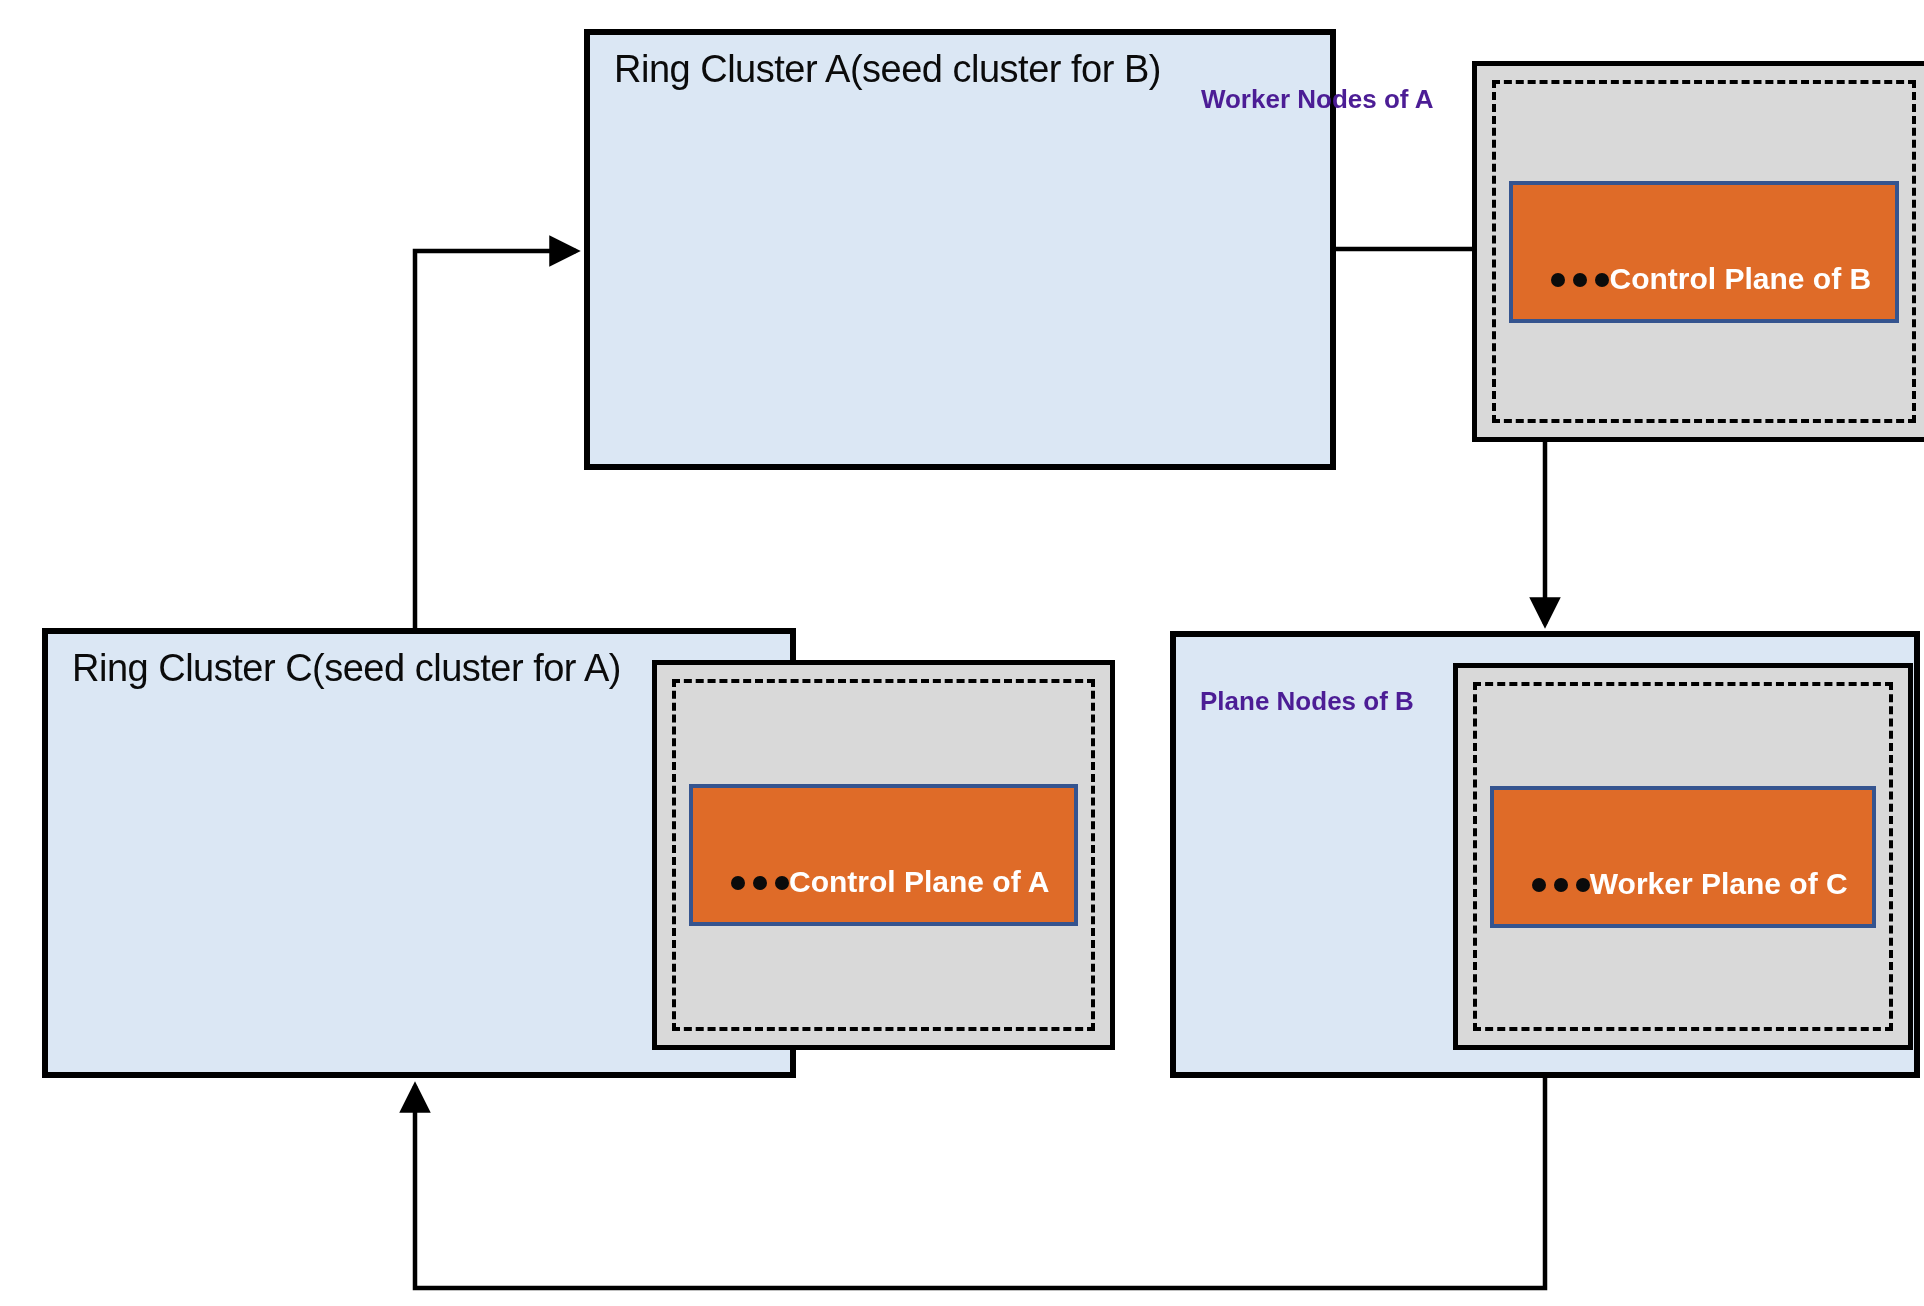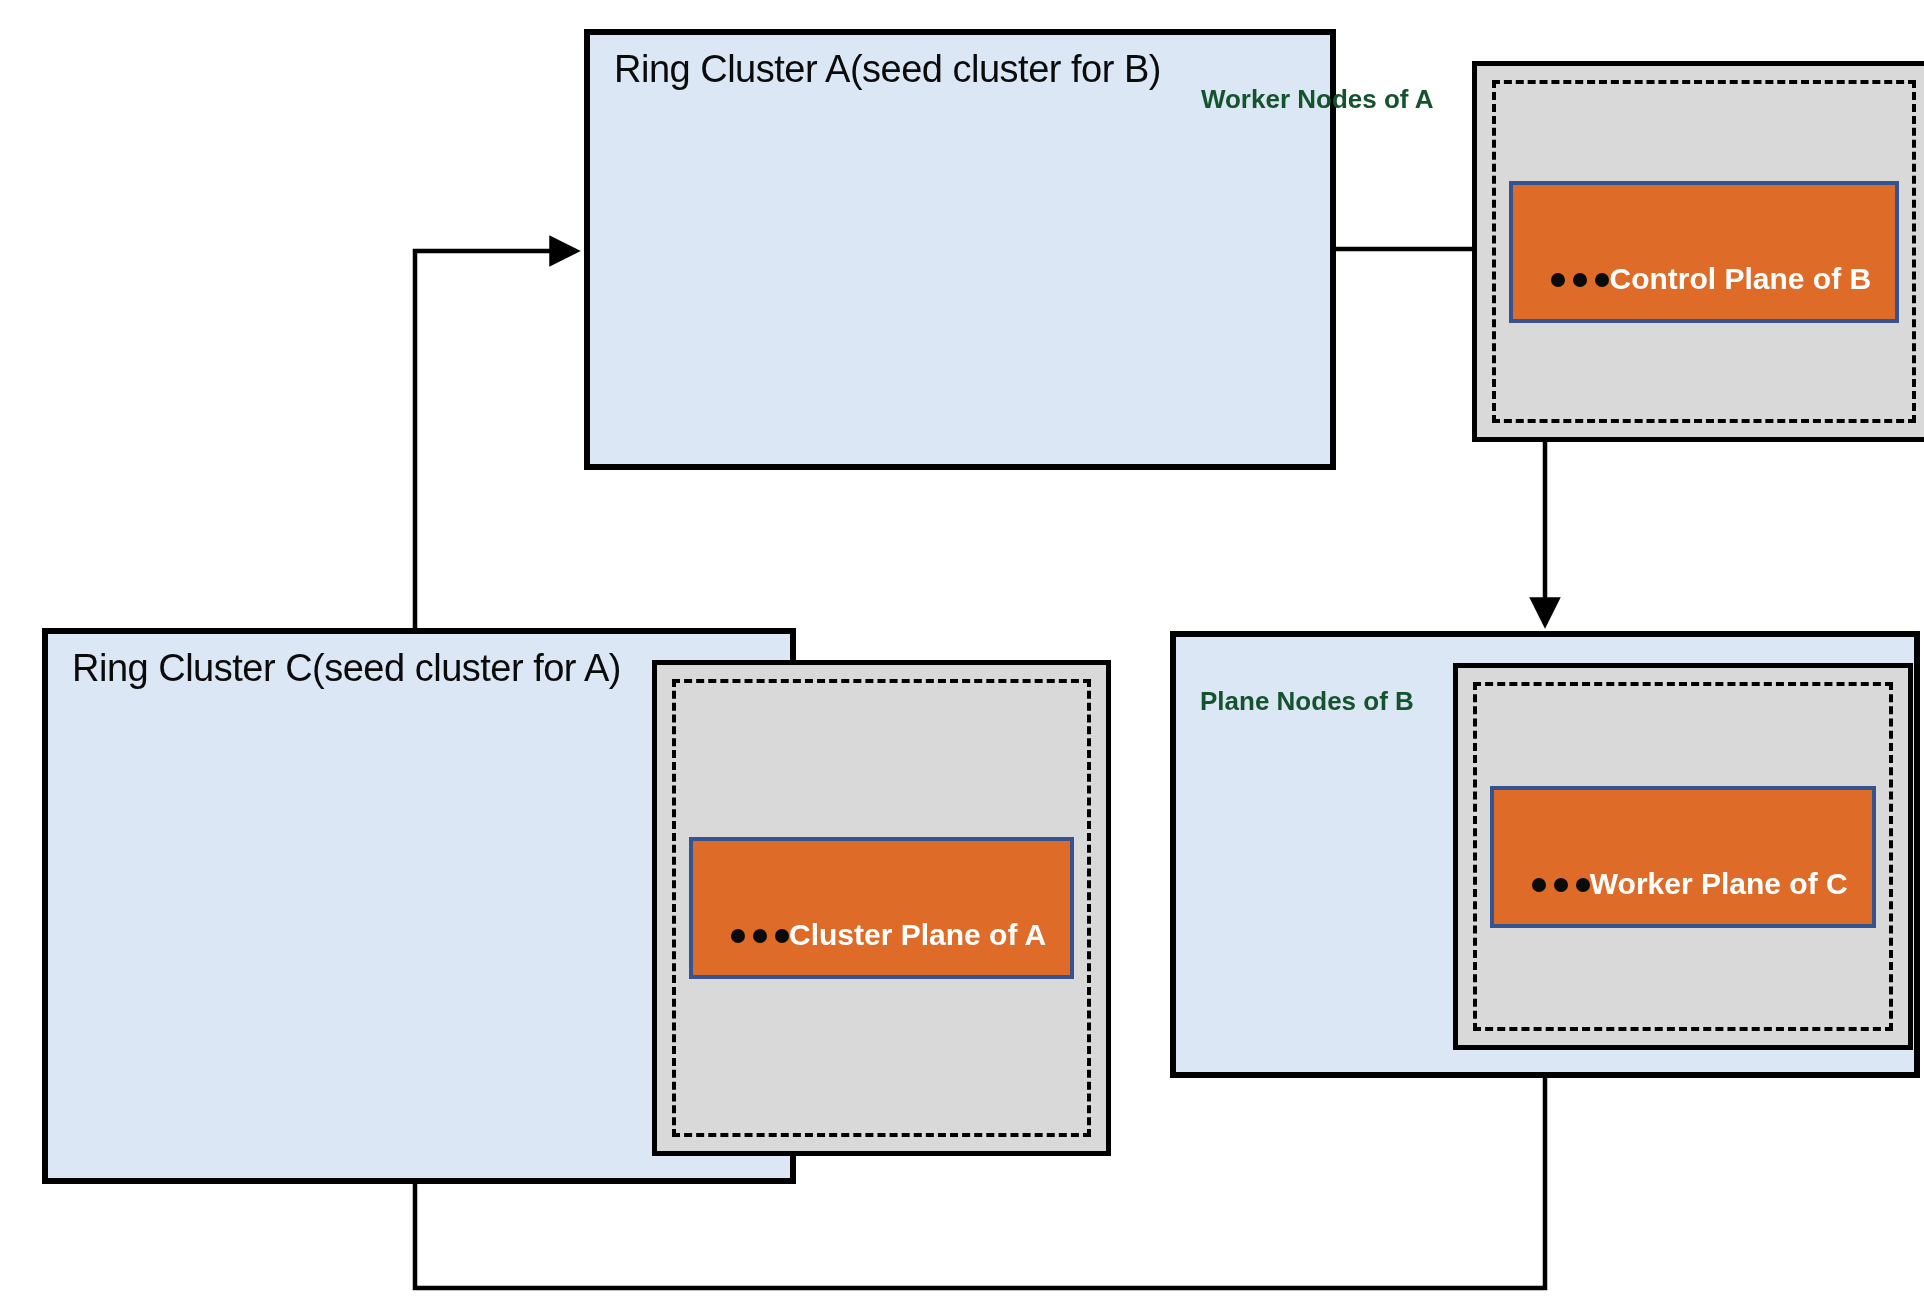--- a/index.html
+++ b/index.html
@@ -38,21 +38,21 @@
     font-size: 38px;
     line-height: 1.2;
     color: #0b0b0b;
     letter-spacing: -0.5px;
     white-space: nowrap;
   }
   .worker-label {
     margin: 50px 24px 0 24px;
     font-size: 26px;
     font-weight: 700;
-    color: #14532d;
+    color: #4c1d95;
     line-height: 1.1;
     white-space: nowrap;
   }
   .worker-box {
     flex: 1;
     margin: 26px 15px 22px 15px;
     box-sizing: border-box;
     border: 5px solid #000000;
     background: #d9d9d9;
     padding: 14px 15px;
@@ -91,21 +91,21 @@
   }
   .control-label {
     font-size: 30px;
     font-weight: 700;
     color: #ffffff;
     line-height: 1.1;
     white-space: nowrap;
   }
   
   #cluster-a { left: 584px; top: 29px;  width: 752px; height: 441px; }
-  #cluster-c { left: 42px;  top: 628px; width: 754px; height: 556px; }
+  #cluster-c { left: 42px;  top: 628px; width: 754px; height: 450px; }
   #cluster-b { left: 1170px; top: 631px; width: 750px; height: 447px; }
 </style>
 </head>
 <body>
 
 <div id="diagram-canvas">
 
   <svg id="arrow-layer" width="1924" height="1306" viewBox="0 0 1924 1306">
     <defs>
       <marker id="arrowhead" viewBox="0 0 10 10" refX="8.5" refY="5" markerWidth="7" markerHeight="7" orient="auto-start-reverse">
@@ -143,21 +143,21 @@
       <span>(seed cluster for A)</span>
     </div>
     <div class="worker-box">
       <div class="dashed-boundary">
         <div class="control-plane">
           <span class="ellipsis-dots">
               <i></i>
               <i></i>
               <i></i>
             </span>
-          <span class="control-label">Cluster Plane of A</span>
+          <span class="control-label">Control Plane of A</span>
         </div>
       </div>
     </div>
   </div>
 
   <div class="cluster" id="cluster-b">
     <div class="worker-label">Plane Nodes of B</div>
     <div class="worker-box">
       <div class="dashed-boundary">
         <div class="control-plane">

